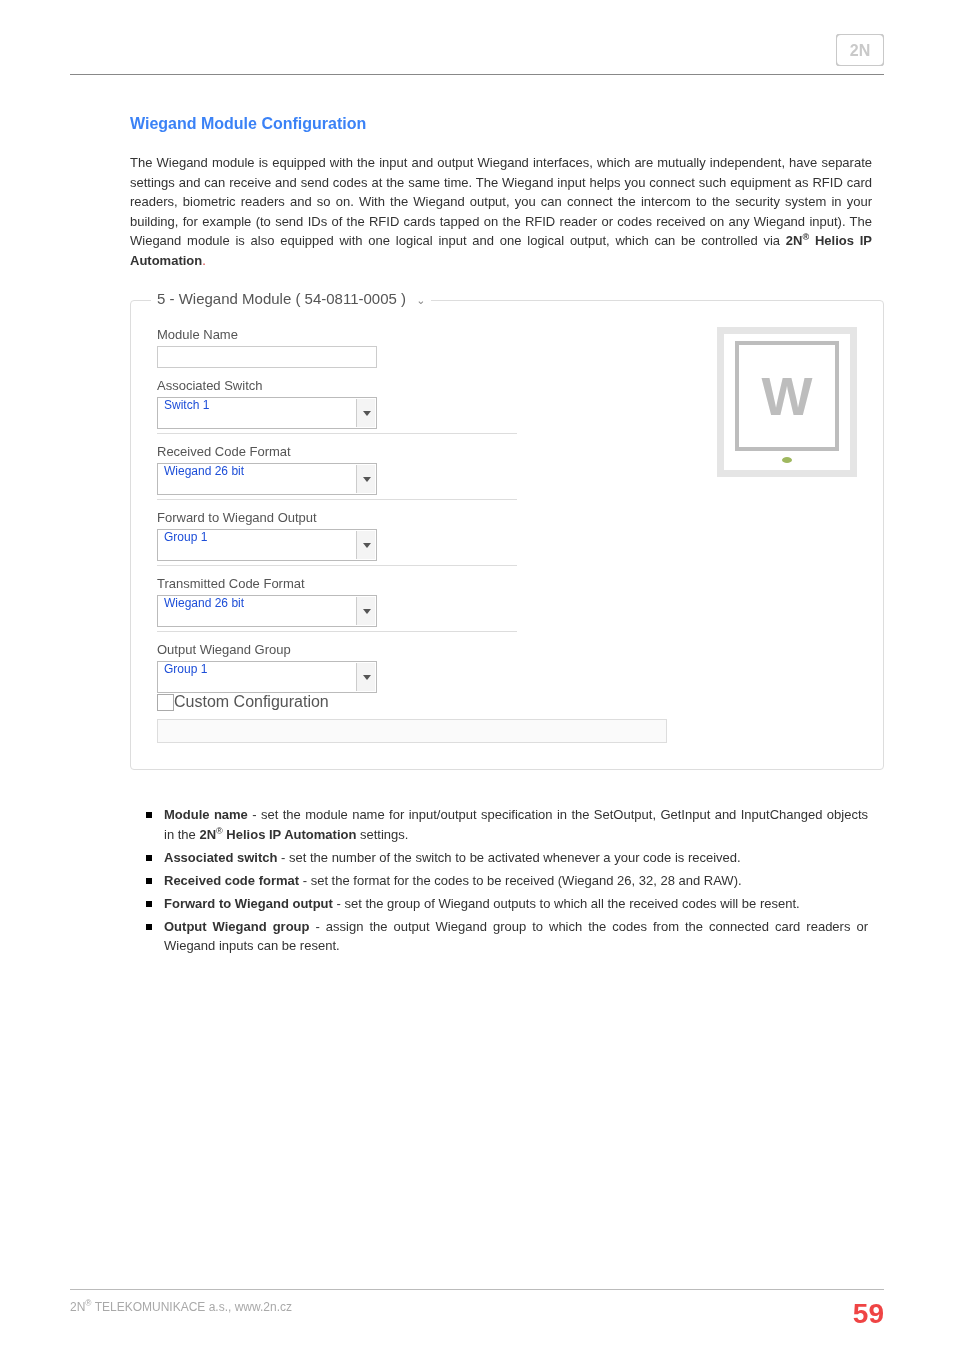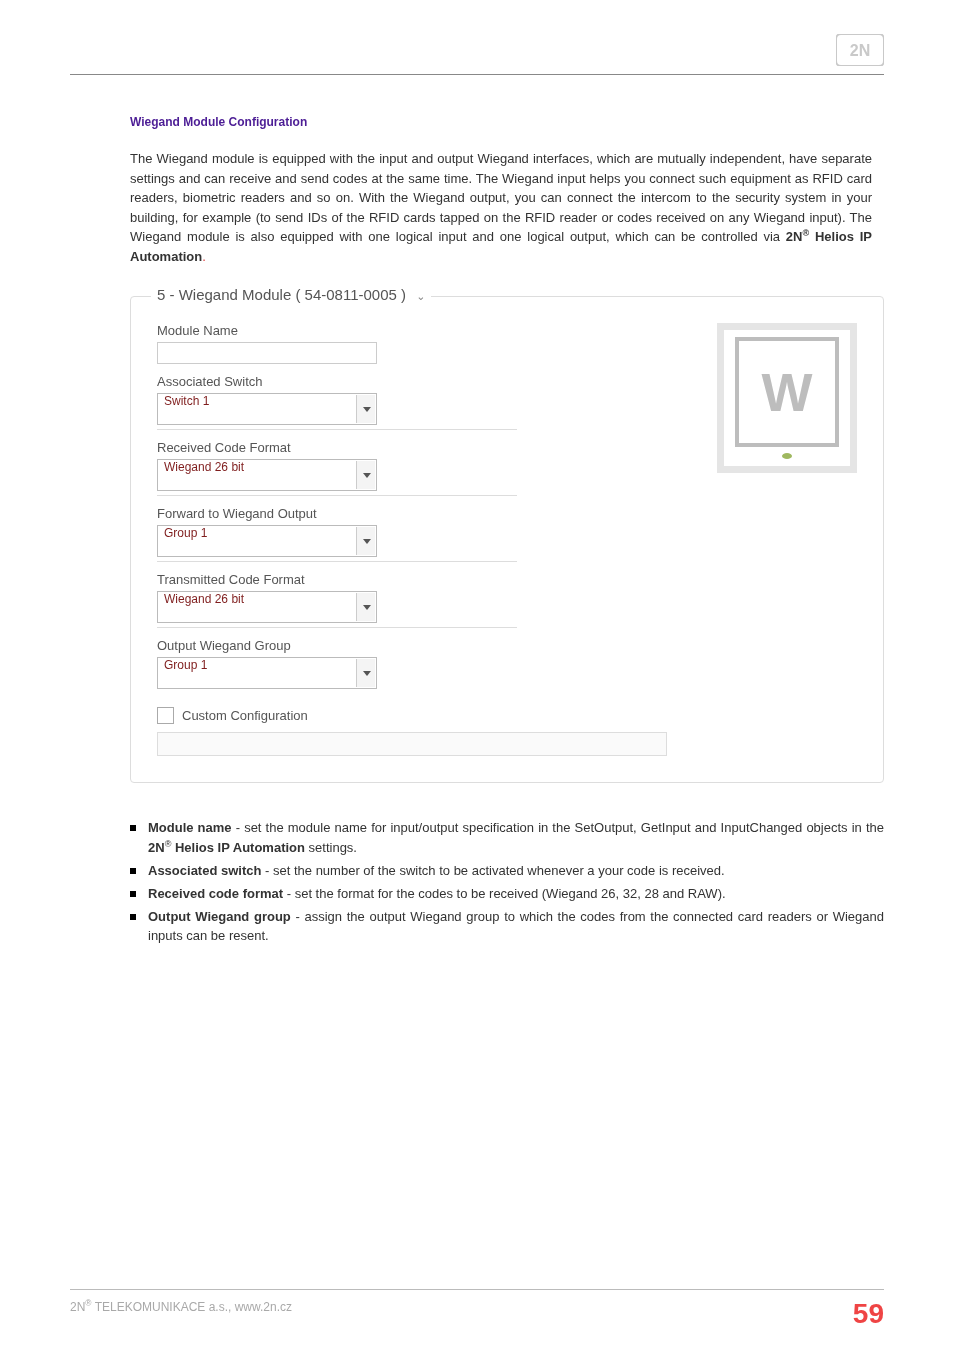--- a/index.html
+++ b/index.html
@@ -25,23 +25,23 @@
   .logo {
     position: absolute;
     right: 0;
     top: -6px;
   }
   .content {
     padding-left: 60px;
   }
   h2.section-title {
     font-family: Arial, Helvetica, sans-serif;
-    font-size: 12px;
+    font-size: 16px;
     font-weight: bold;
-    color: #4c1d95;
+    color: #3b82f6;
     margin: 0 0 20px 0;
   }
   p.intro {
     text-align: justify;
     line-height: 1.5;
     margin: 0 12px 30px 0;
   }
   sup { font-size: 0.7em; vertical-align: super; }
   
   .panel-outer {
@@ -92,21 +92,21 @@
     color: #444;
   }
   .select {
     width: 220px;
     height: 32px;
     border: 1px solid #bbb;
     background: #fff;
     box-sizing: border-box;
     position: relative;
     font-size: 12px;
-    color: #7f1d1d;
+    color: #1d4ed8;
     display: flex;
     align-items: center;
     padding: 0 22px 16px 6px;
   }
   .select::after {
     content: "";
     position: absolute;
     right: 1px;
     top: 1px;
     bottom: 1px;
@@ -127,24 +127,22 @@
   }
   .panel-body hr {
     border: none;
     border-top: 1px solid #ddd;
     margin: 4px 0 0 0;
     width: 360px;
   }
   .checkbox-row {
     display: flex;
     align-items: center;
-    gap: 8px;
-    margin-top: 18px;
     color: #555;
-    font-size: 13px;
+    font-size: 16px;
   }
   .checkbox {
     width: 15px; height: 15px;
     border: 1px solid #aaa;
     background: #fff;
   }
   .config-input {
     width: 98%;
     height: 24px;
     border: 1px solid #ddd;
@@ -185,21 +183,21 @@
   .module-img .light {
     margin-top: 6px;
     width: 10px; height: 6px;
     border-radius: 50%;
     background: #9fb85f;
   }
   
   ul.bullets {
     list-style: none;
     padding: 0;
-    margin: 0;
+    margin: 16px;
   }
   ul.bullets li {
     position: relative;
     padding-left: 18px;
     margin-bottom: 4px;
     text-align: justify;
     line-height: 1.45;
   }
   ul.bullets li::before {
     content: "";
@@ -307,20 +305,21 @@
           </div>
           <div class="light"></div>
         </div>
       </div>
     </div>
 
     <ul class="bullets" id="bullet-list">
         <li><b>Module name</b><span> - set the module name for input/output specification in the SetOutput, GetInput and InputChanged objects in the </span><b>2N</b><sup>®</sup><b> Helios IP Automation</b><span> settings.</span></li>
         <li><b>Associated switch</b><span> - set the number of the switch to be activated whenever a your code is received</span><span>.</span></li>
         <li><b>Received code format</b><span> - set the format for the codes to be received (Wiegand 26, 32, 28 and RAW).</span></li>
+        <li><b>Forward to Wiegand output</b><span> - set the group of Wiegand outputs to which all the received codes will be resent</span><span>.</span></li>
         <li><b>Output Wiegand group</b><span> - assign the output Wiegand group to which the codes from the connected card readers or Wiegand inputs can be resent.</span></li>
       </ul>
   </div>
 
   <div class="footer">
     <div>
       <span>2N</span><sup>®</sup><span> TELEKOMUNIKACE a.s., www.2n.cz</span>
     </div>
     <div class="page-num">59</div>
   </div>

